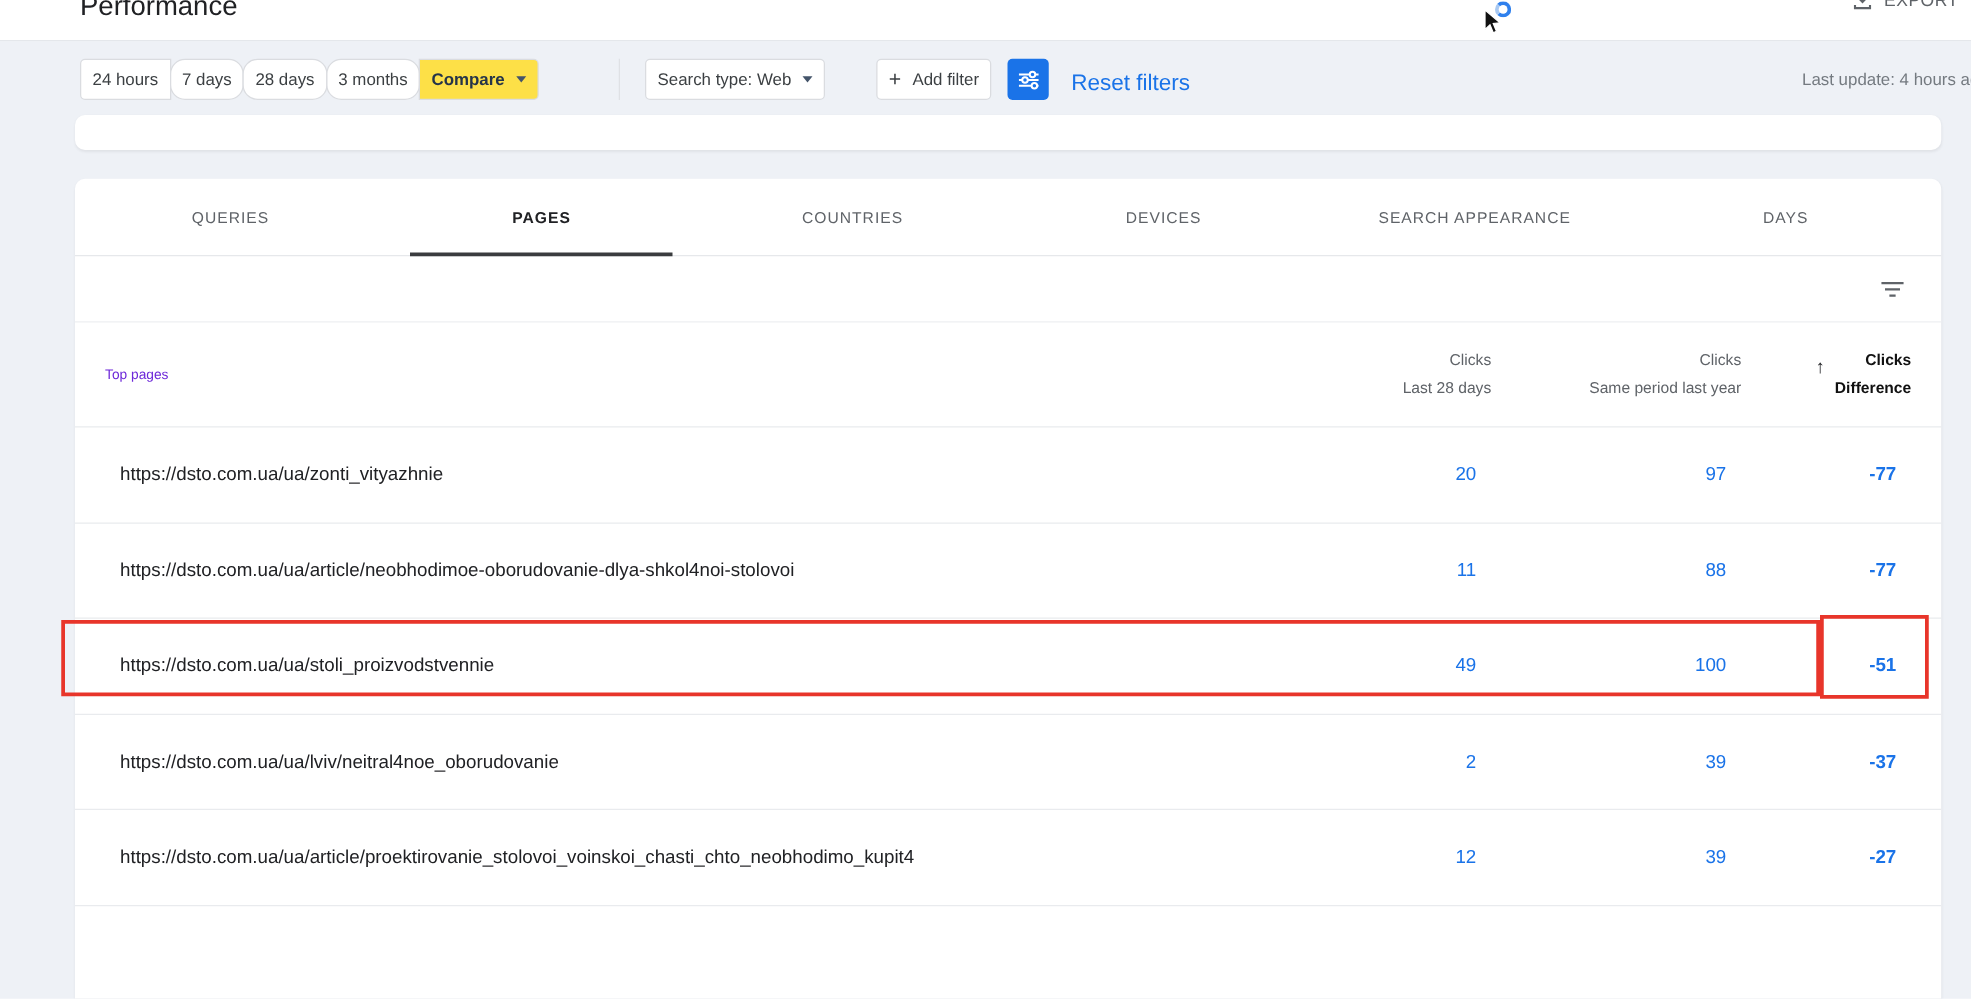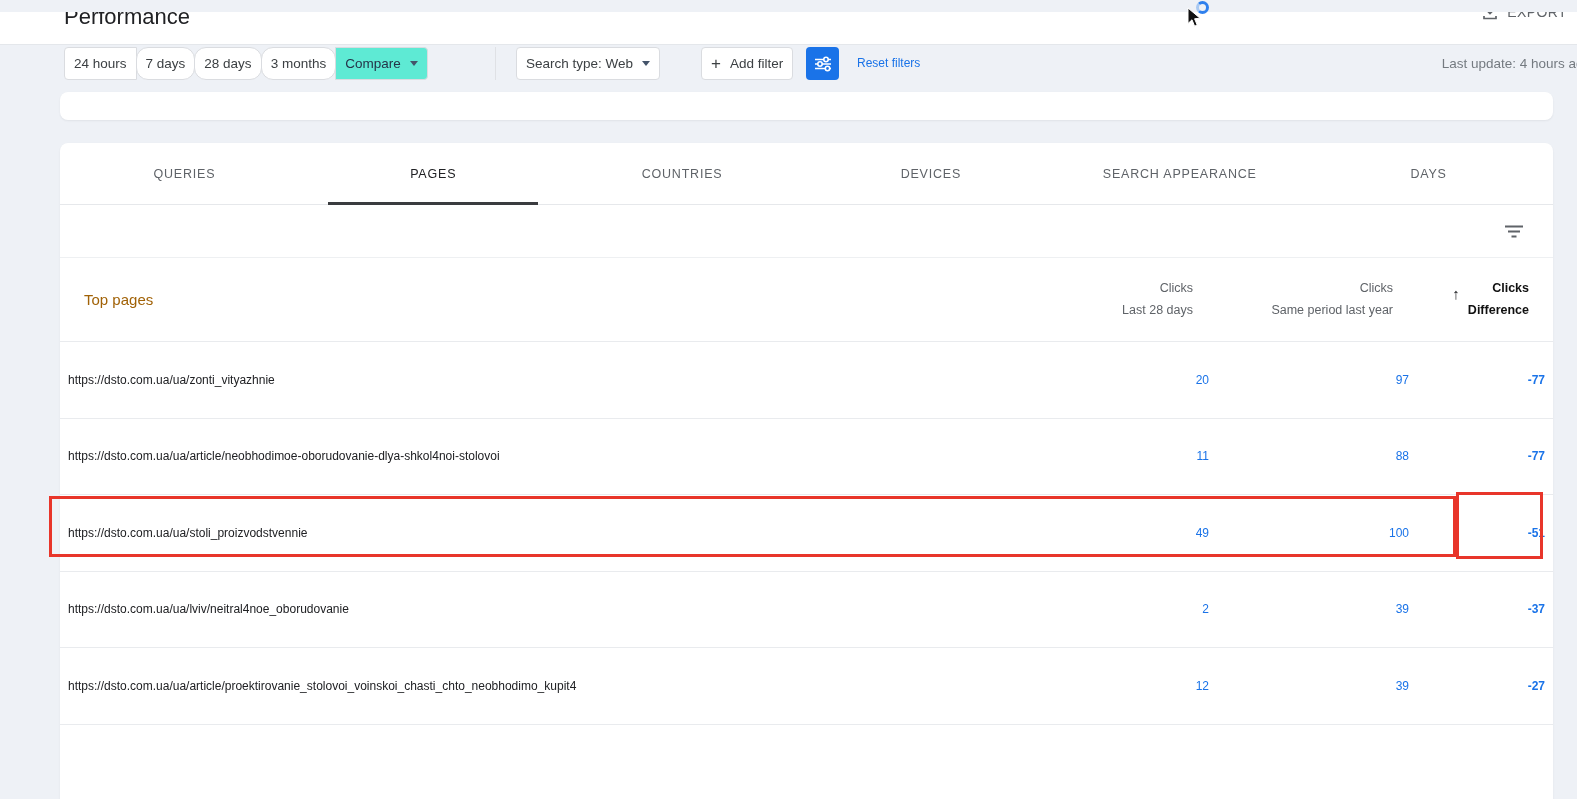--- a/index.html
+++ b/index.html
@@ -8,67 +8,67 @@
     position:relative;
     overflow:hidden;
     background:#eef1f6;
     font-family:"Liberation Sans", sans-serif;
     color:#202124;
     --accent:#1a73e8;
     --annotation:#e8352a;
   }
 
   
-  .topbar{position:absolute;top:12px;left:0;width:100%;height:33px;background:#fff;border-bottom:1px solid #e4e7eb;overflow:hidden;z-index:2;}
+  .topbar{position:absolute;top:0;left:0;width:100%;height:33px;background:#fff;border-bottom:1px solid #e4e7eb;overflow:hidden;z-index:2;}
   .page-title{position:absolute;left:64px;top:-8px;font-size:22px;color:#202124;}
   .export-btn{position:absolute;right:10px;top:-9px;display:flex;align-items:center;gap:8px;color:#5f6368;font-size:14px;font-weight:500;letter-spacing:.4px;cursor:pointer;}
 
   
   .cursor-group{position:absolute;left:1185px;top:1px;z-index:9;}
   .spinner{position:absolute;left:11px;top:0;width:13px;height:13px;border-radius:50%;border:3px solid #2f80ed;border-left-color:#a9c9f2;}
   .pointer{position:absolute;left:2px;top:6px;}
 
   
   .btn{height:33px;display:inline-flex;align-items:center;background:#fff;border:1px solid #dadce0;color:#3c4043;font-size:13.5px;padding:0 9px;cursor:pointer;white-space:nowrap;}
   .seg-wrap{position:absolute;left:64px;top:47px;display:flex;z-index:1;}
   .seg{margin-right:-1px;border-radius:12px;}
   .seg:first-child{border-radius:4px 0 0 4px;}
-  .compare{border-radius:0 4px 4px 0;background:#5eead4;color:#253449;font-weight:400;}
+  .compare{border-radius:0 4px 4px 0;background:#fde047;color:#253449;font-weight:700;}
   .caret{width:0;height:0;border-left:4px solid transparent;border-right:4px solid transparent;border-top:5px solid #44546a;margin-left:9px;}
   .vdiv{position:absolute;left:495px;top:47px;width:1px;height:33px;background:#dfe1e5;}
   .search-type{position:absolute;left:516px;top:47px;border-radius:4px;}
   .add-filter{position:absolute;left:701px;top:47px;border-radius:4px;}
   .plus-icon{font-size:17px;color:#3c4043;margin-right:9px;line-height:1;}
   .plus-icon::before{content:"+";}
   .tune-btn{position:absolute;left:806px;top:47px;width:33px;height:33px;border-radius:4px;background:var(--accent);display:flex;align-items:center;justify-content:center;cursor:pointer;z-index:1;}
-  .reset-link{position:absolute;left:857px;top:56px;color:var(--accent);font-size:12px;cursor:pointer;}
+  .reset-link{position:absolute;left:857px;top:56px;color:var(--accent);font-size:18px;cursor:pointer;}
   .last-update{position:absolute;right:-14px;top:56px;color:#747a80;font-size:13.5px;white-space:nowrap;}
 
   
   .strip-card{position:absolute;left:60px;top:92px;width:1493px;height:28px;background:#fff;border-radius:8px;box-shadow:0 1px 2px rgba(60,64,67,.08);}
   .main-card{position:absolute;left:60px;top:143px;width:1493px;height:656px;background:#fff;border-radius:8px 8px 0 0;box-shadow:0 1px 2px rgba(60,64,67,.08);}
 
   
   .tabs{display:flex;height:62px;border-bottom:1px solid #e6e8eb;}
   .tab{flex:1;display:flex;align-items:center;justify-content:center;font-size:12.5px;letter-spacing:.8px;color:#5f6368;position:relative;cursor:pointer;}
-  .tab.active{color:#202124;font-weight:400;}
+  .tab.active{color:#202124;font-weight:700;}
   .tab.active::after{content:"";position:absolute;bottom:-1px;left:50%;transform:translateX(-50%);width:210px;height:3px;background:#3a3c3f;}
 
   
   .toolbar{height:53px;border-bottom:1px solid #eef0f2;position:relative;}
   .filter-icon{position:absolute;right:30px;top:20px;cursor:pointer;}
 
   
   .thead{display:grid;grid-template-columns:1fr 200px 200px 136px;align-items:center;height:84px;padding:0 24px;border-bottom:1px solid #e9ebee;}
-  .th-first{font-size:15px;color:#a16207;}
+  .th-first{font-size:11px;color:#6d28d9;}
   .th{font-size:12.5px;color:#5f6368;text-align:right;line-height:1.7;cursor:pointer;}
   .th-diff{display:flex;justify-content:flex-end;align-items:center;gap:8px;cursor:pointer;}
   .th-diff .lines{font-size:12.5px;color:#111;font-weight:700;text-align:right;line-height:1.7;}
   .sort-arrow{color:#202124;font-size:15px;transform:translateY(-6px);}
-  .trow{display:grid;grid-template-columns:1fr 200px 200px 136px;align-items:center;height:76.5px;padding:0 8px;border-bottom:1px solid #e9ebee;font-size:12px;}
+  .trow{display:grid;grid-template-columns:1fr 200px 200px 136px;align-items:center;height:76.5px;padding:0 36px;border-bottom:1px solid #e9ebee;font-size:15px;}
   .cell.url{color:#202124;cursor:pointer;}
   .cell.num{text-align:right;color:var(--accent);}
   .cell.diff{font-weight:700;}
 
   
   .anno1{position:absolute;left:49px;top:496px;width:1407px;height:61px;border:3px solid var(--annotation);z-index:5;pointer-events:none;}
   .anno2{position:absolute;left:1456px;top:492px;width:87px;height:67px;border:3px solid var(--annotation);z-index:5;pointer-events:none;}
 </style>
 </head>
 <body style="--accent: #1a73e8; --annotation: #e8352a;">

